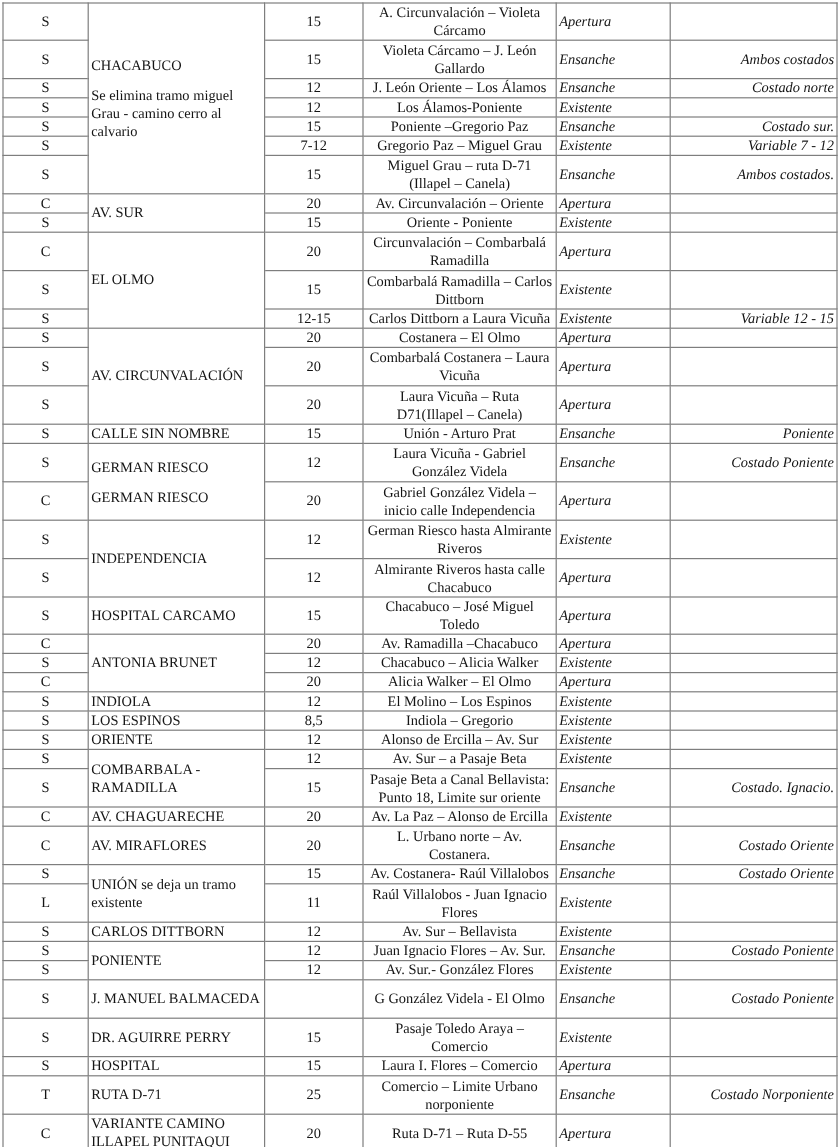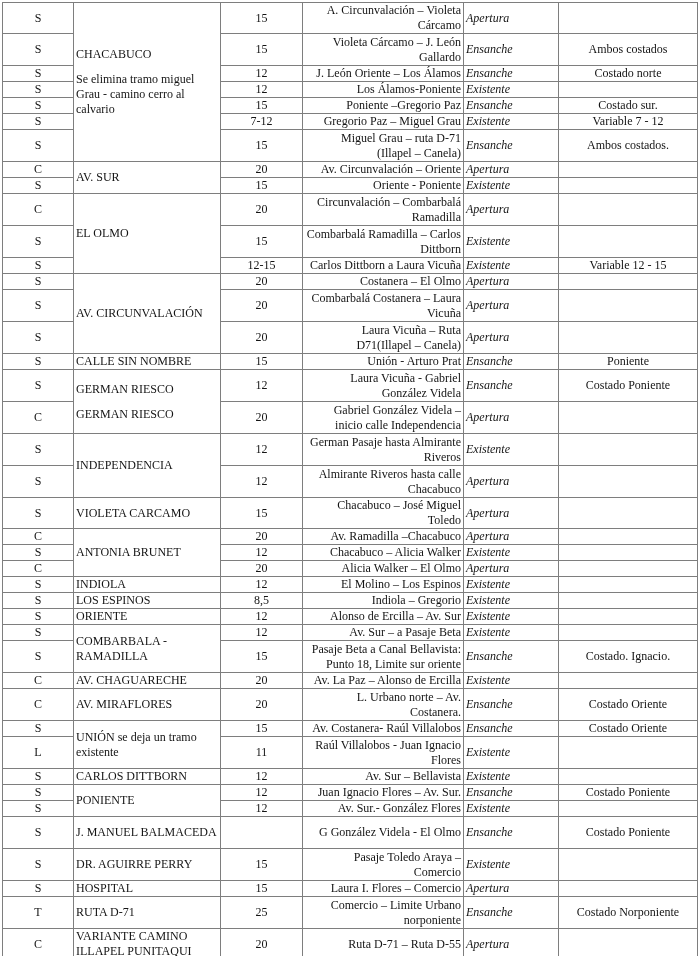--- a/index.html
+++ b/index.html
@@ -23,23 +23,23 @@
     line-height: 15px;
     color: #141414;
     vertical-align: middle;
     padding: 0 2px;
     overflow: hidden;
     word-wrap: break-word;
   }
   td.c-cat   { text-align: center; }
   td.c-width { text-align: center; }
   td.c-name  { text-align: left; padding: 1px 2px 1px 4px; }
-  td.c-seg   { text-align: right; padding: 1px 1px 1px 3px; }
+  td.c-seg   { text-align: center; padding: 1px 1px 1px 3px; }
   td.c-status{ text-align: left; padding-left: 3px; font-style: italic; }
-  td.c-side  { text-align: center; padding-left: 4px; }
+  td.c-side  { text-align: right; padding-left: 4px; font-style: italic; }
   td.c-name .blank { height: 10px; line-height: 10px; }
 </style>
 </head>
 <body>
 
 <div class="page">
   <table class="grid">
     <colgroup>
       <col style="width:71px">
       <col style="width:147px">
@@ -196,35 +196,35 @@
           <td class="c-seg">Gabriel González Videla – inicio calle Independencia</td>
           <td class="c-status">Apertura</td>
           <td class="c-side"></td>
         </tr>
         <tr style="height: 32px;">
           <td class="c-cat">S</td>
           <td class="c-name" rowspan="2">
             <div>INDEPENDENCIA</div>
           </td>
           <td class="c-width">12</td>
-          <td class="c-seg">German Pasaje hasta Almirante Riveros</td>
+          <td class="c-seg">German Riesco hasta Almirante Riveros</td>
           <td class="c-status">Existente</td>
           <td class="c-side"></td>
         </tr>
         <tr style="height: 32px;">
           <td class="c-cat">S</td>
           <td class="c-width">12</td>
           <td class="c-seg">Almirante Riveros hasta calle Chacabuco</td>
           <td class="c-status">Apertura</td>
           <td class="c-side"></td>
         </tr>
         <tr style="height: 28px;">
           <td class="c-cat">S</td>
           <td class="c-name" rowspan="1">
-            <div>VIOLETA CARCAMO</div>
+            <div>HOSPITAL CARCAMO</div>
           </td>
           <td class="c-width">15</td>
           <td class="c-seg">Chacabuco – José Miguel Toledo</td>
           <td class="c-status">Apertura</td>
           <td class="c-side"></td>
         </tr>
         <tr style="height: 16px;">
           <td class="c-cat">C</td>
           <td class="c-name" rowspan="3">
             <div>ANTONIA BRUNET</div>

